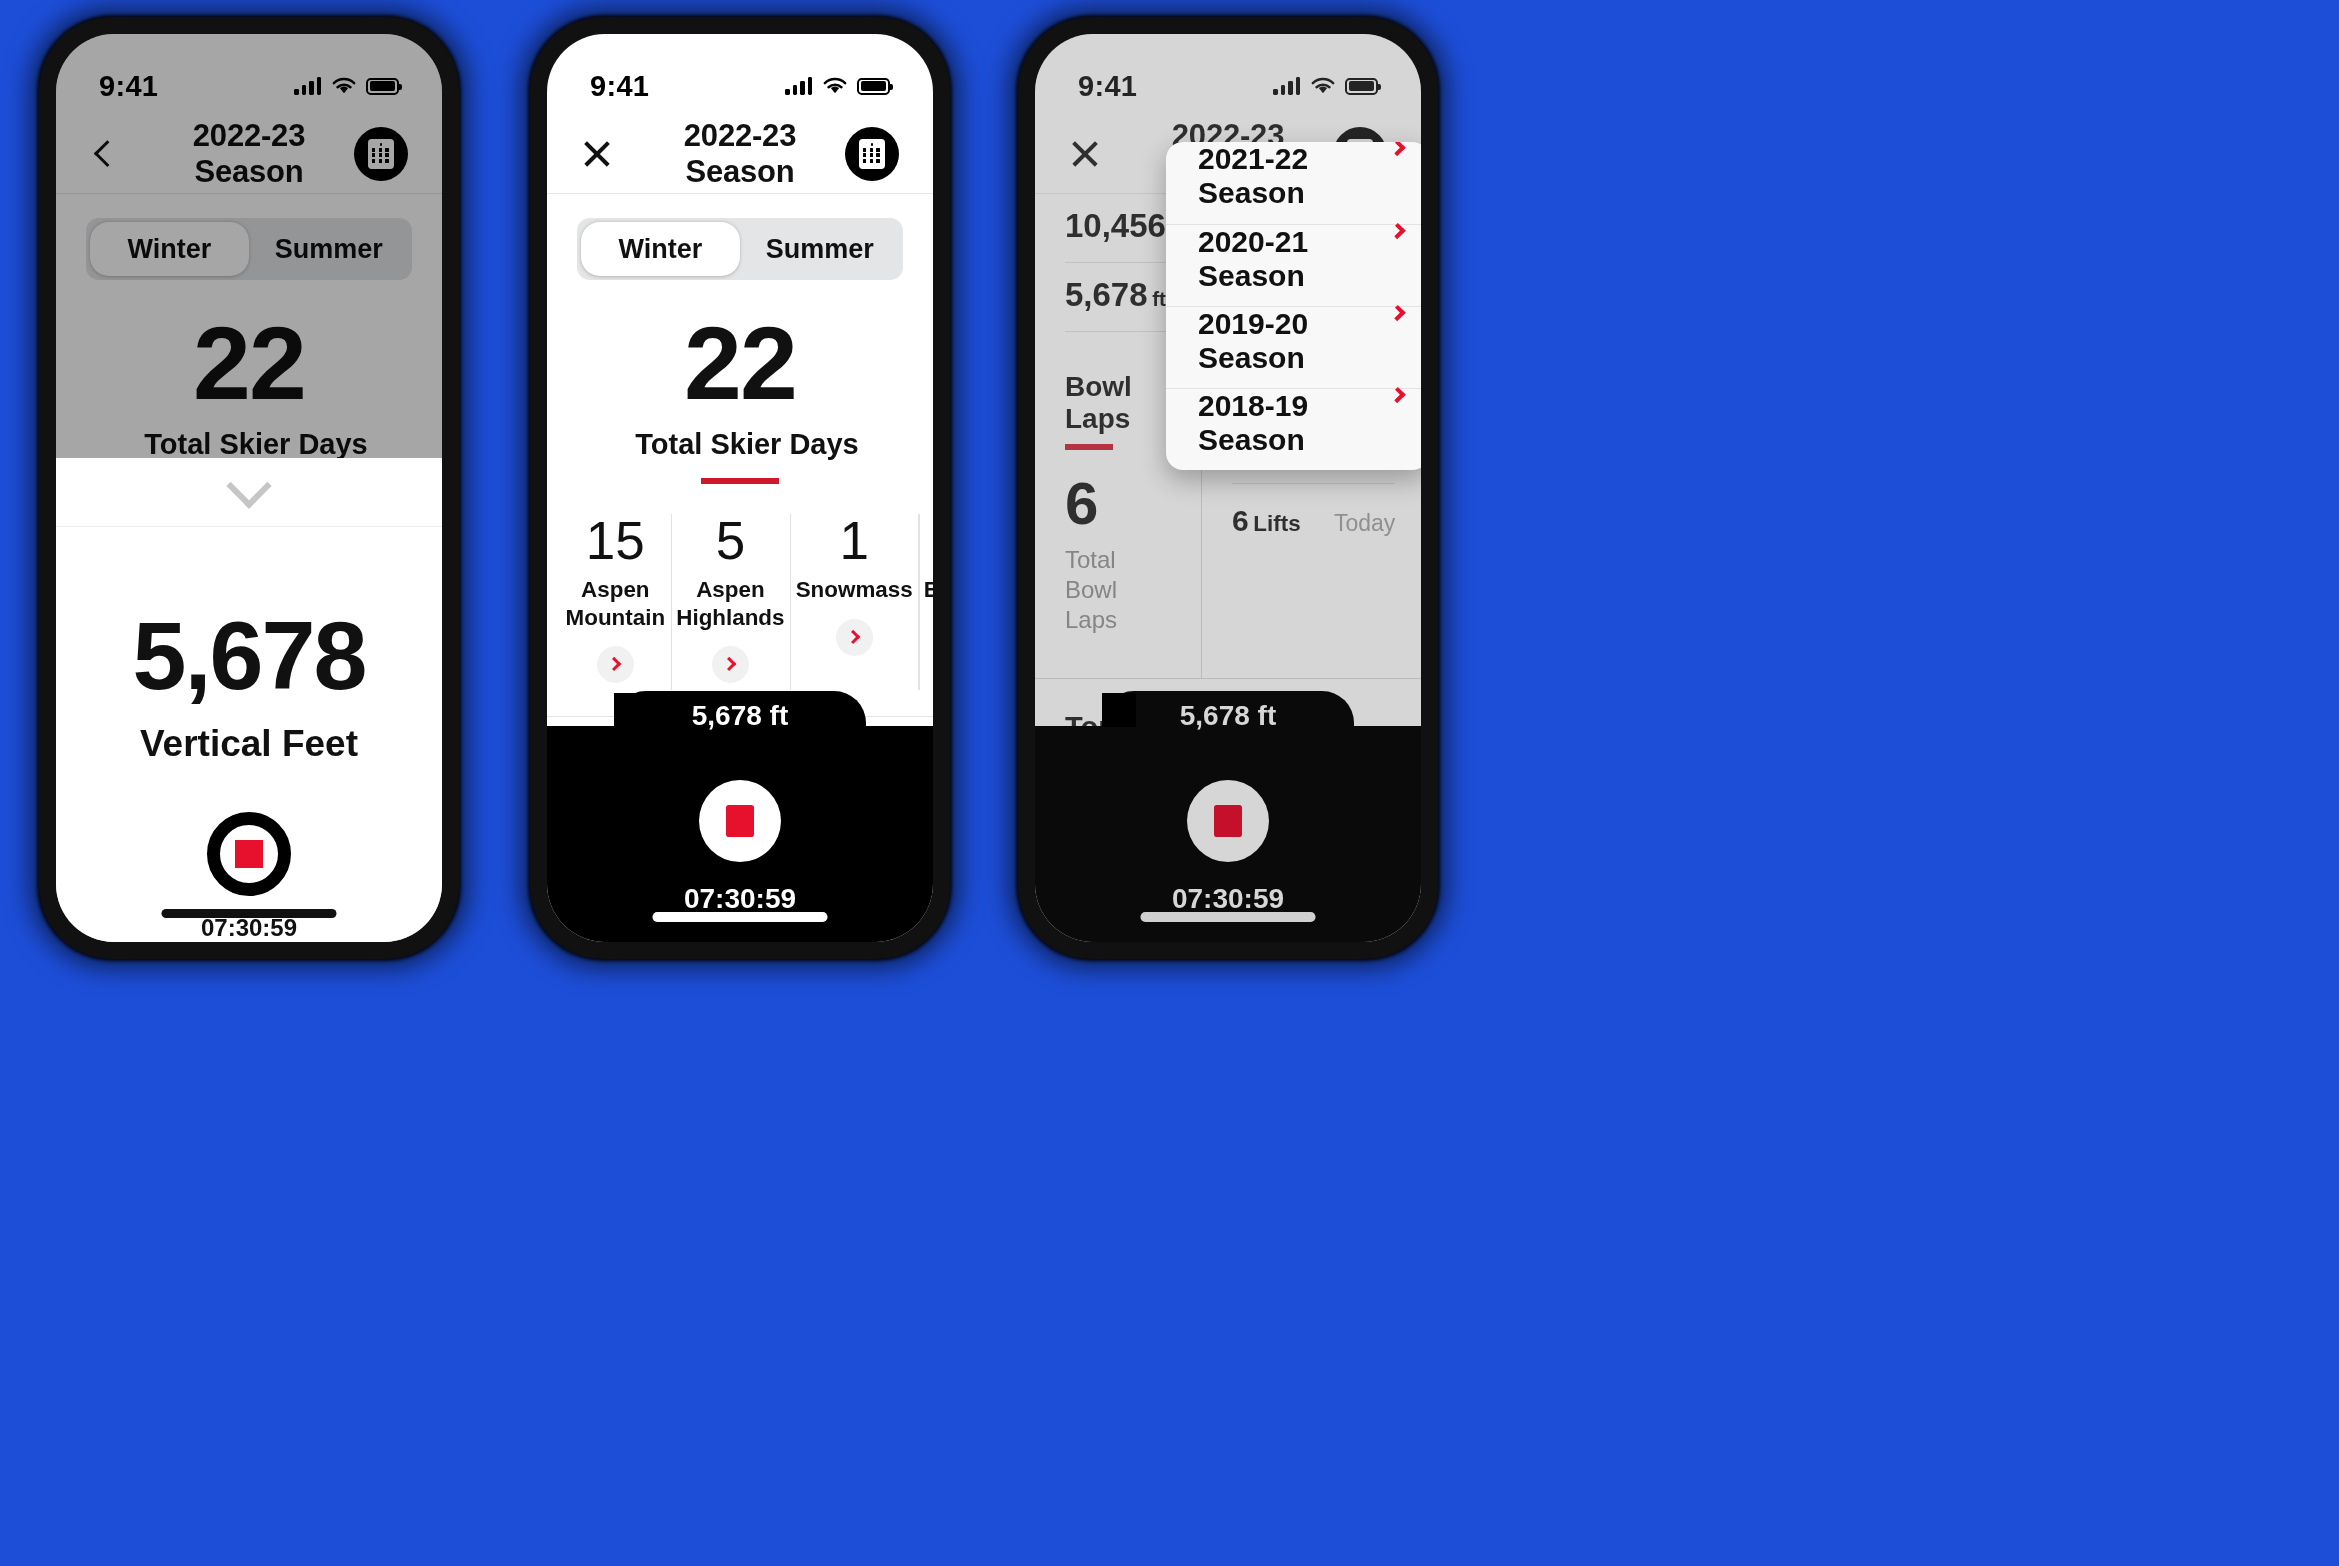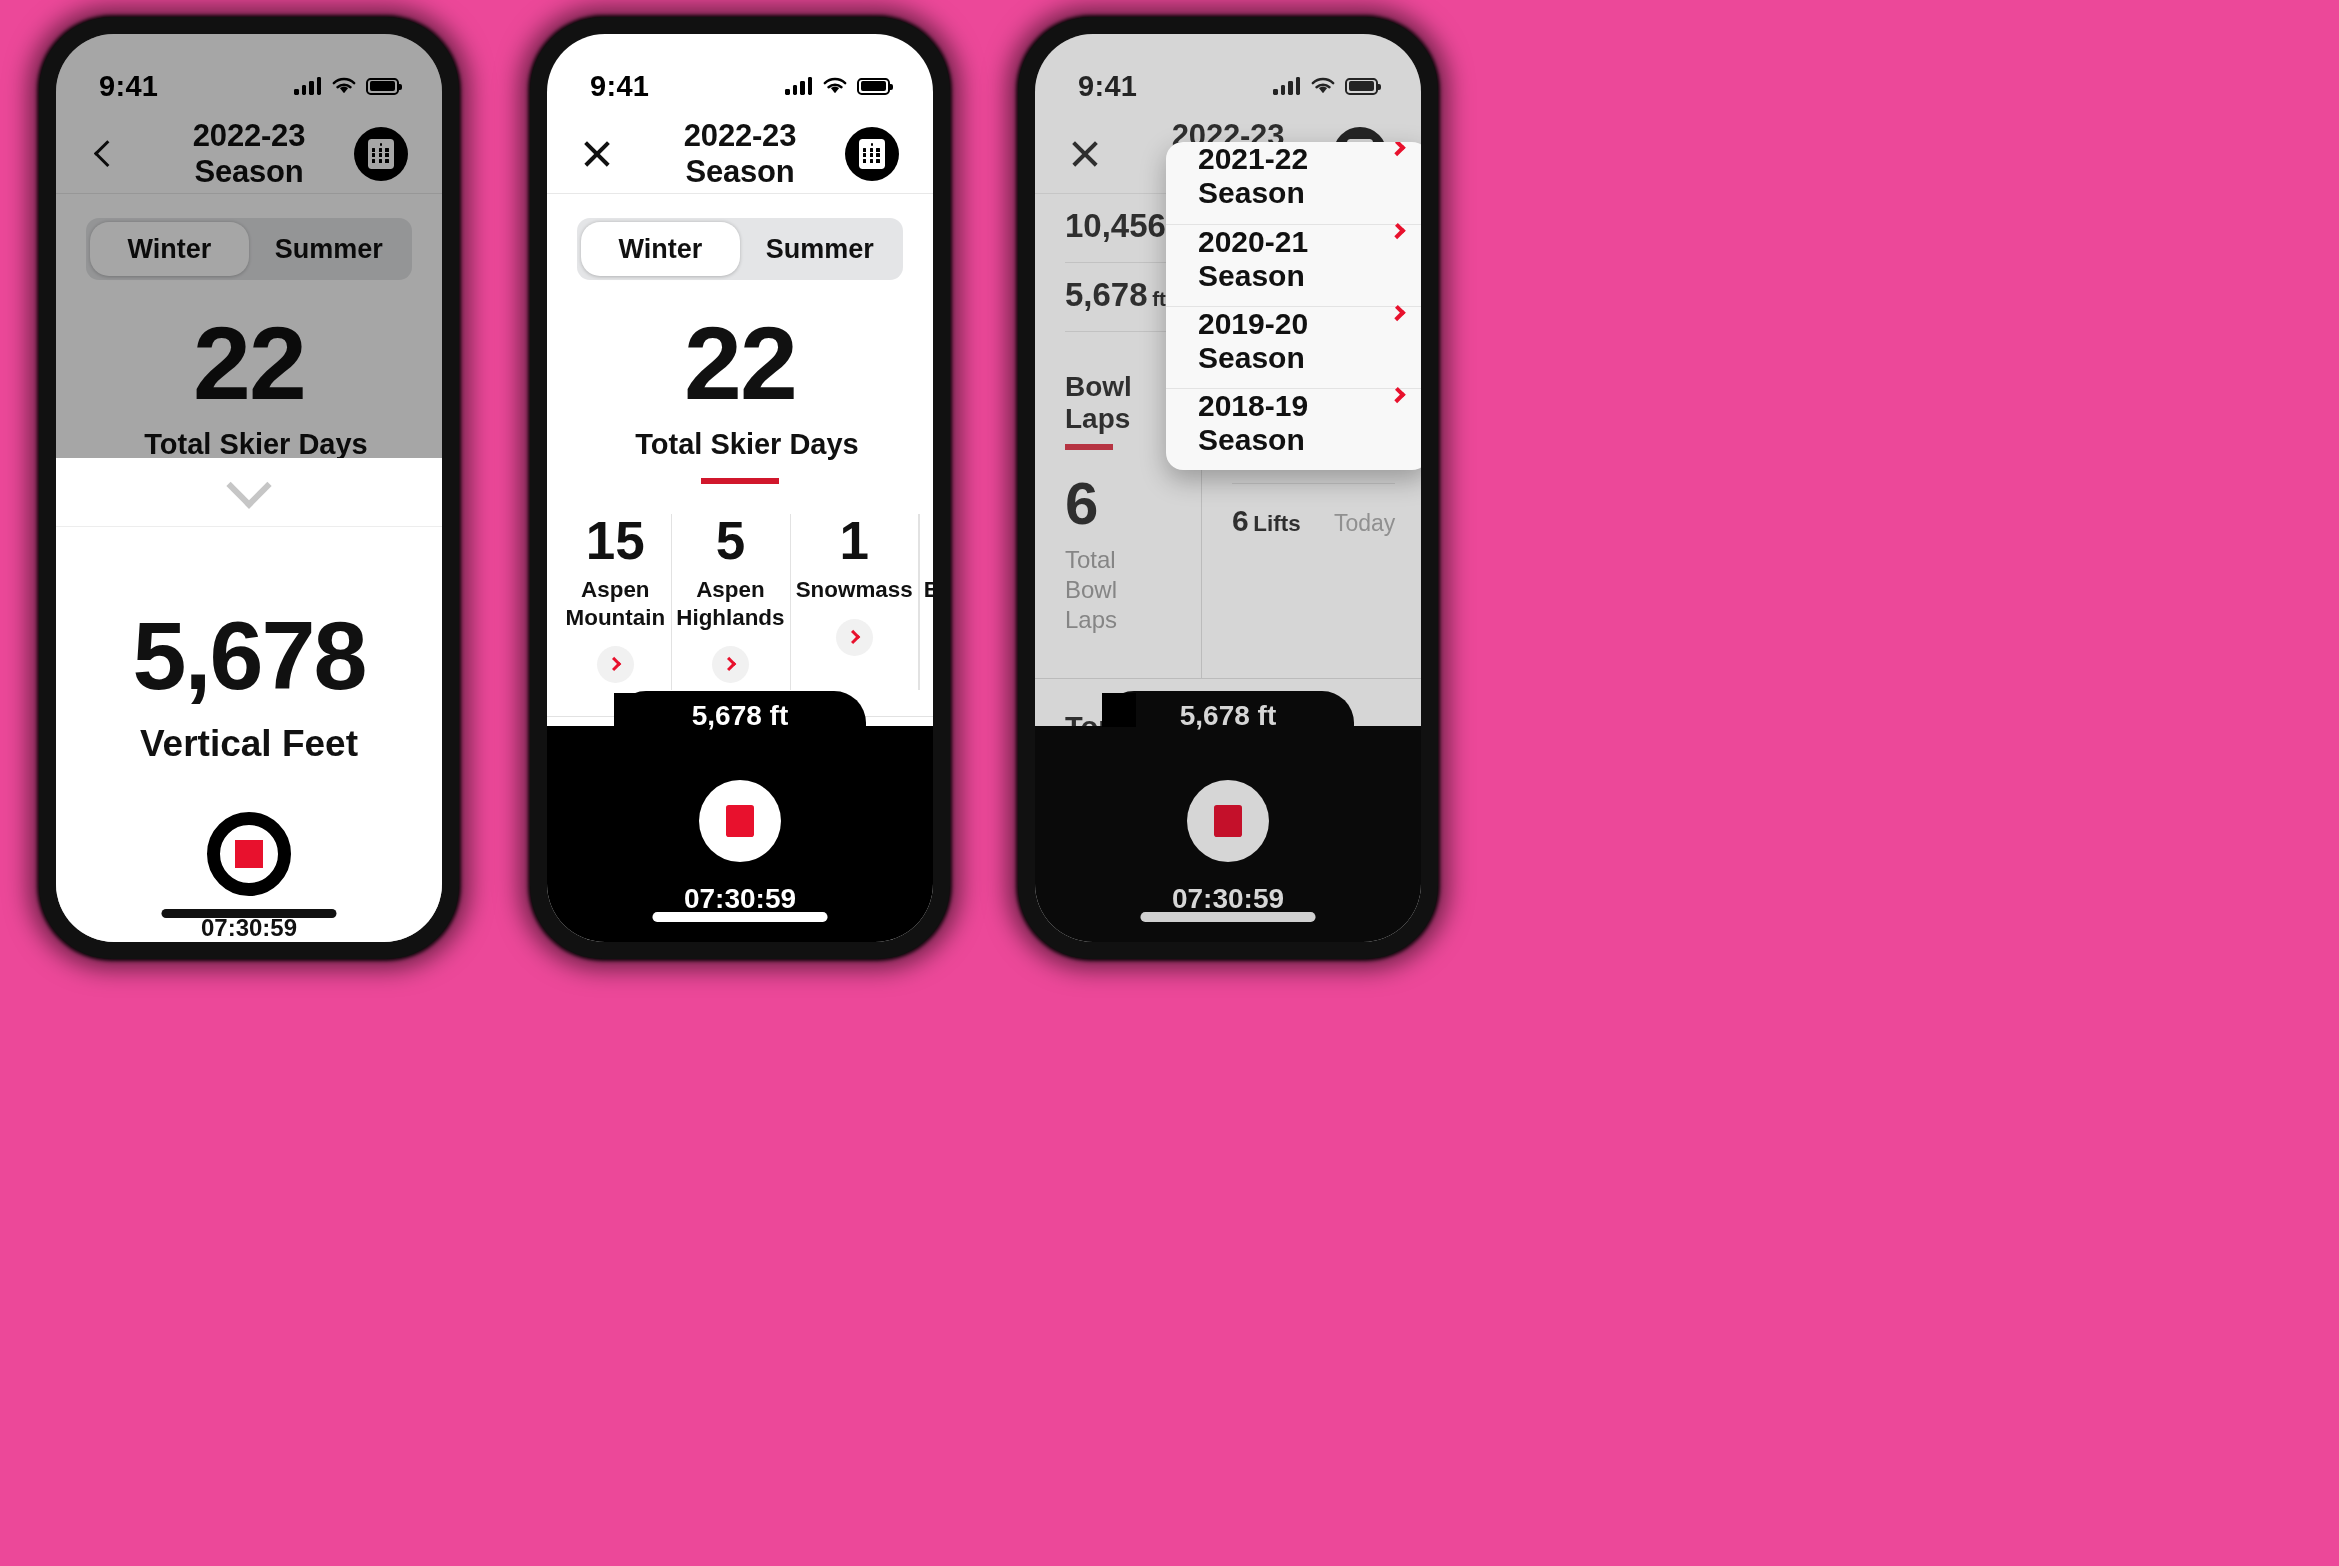--- a/index.html
+++ b/index.html
@@ -5,21 +5,21 @@
   * { box-sizing: border-box; margin: 0; padding: 0; }
   html, body {
     width: 2340px; height: 1566px;
     background: #ffffff;
     font-family: "Liberation Sans", sans-serif;
     overflow: hidden;
   }
   .stage {
     position: relative;
     width: 2340px; height: 1566px;
-    background: #ec4899;
+    background: #1d4ed8;
   }
 
   
   .phone {
     position: absolute;
     border-radius: 73px;
     background: #111;
     box-shadow: 0 0 24px 9.3px rgba(0,0,0,0.55), 0 0 3.7px 1.9px rgba(0,0,0,0.85);
     padding: 17px;
   }
@@ -96,21 +96,21 @@
   .hero-lbl { font-size: 29px; font-weight: 800; margin-top: 15px; color:#111;padding-left:14px; }
   .rule-red { width: 78px; height: 6.5px; background:#d1172c; margin: 17px auto 0; }
   .rule-red.sm { width: 48px; height: 5.6px; margin: 9.3px 0 0; }
 
   
   .mtns { display:flex; margin-top: 26px; padding: 0 13px; }
   .mtn { flex:1; text-align:center; padding: 3.7px 5.6px 24px; position:relative; }
   .mtn + .mtn::before {
     content:""; position:absolute; left:0; top:3.7px; bottom: 17px; width:1.4px; background:#e2e2e2;
   }
-  .mtn-num { font-size: 53px; font-weight:700; color:#111; line-height:1; }
+  .mtn-num { font-size: 53px; font-weight:400; color:#111; line-height:1; }
   .mtn-lbl { font-size: 22.4px; font-weight:800; color:#111; margin-top:9.3px; line-height:1.22; }
   .chev-pill {
     width: 37px; height: 37px; border-radius:50%; background:#f1f1f1;
     margin: 15px auto 0; display:flex; align-items:center; justify-content:center;
   }
   .chev-r { width:10.3px;height:10.3px;border-top:3.7px solid #e8112d;border-right:3.7px solid #e8112d;transform:rotate(45deg); margin-left:-2.8px;}
 
   
   .panels { display:flex; border-top: 1.4px solid #e2e2e2; margin-top: 9.3px; }
   .panel { flex:1; padding: 26px 28px 0; }

